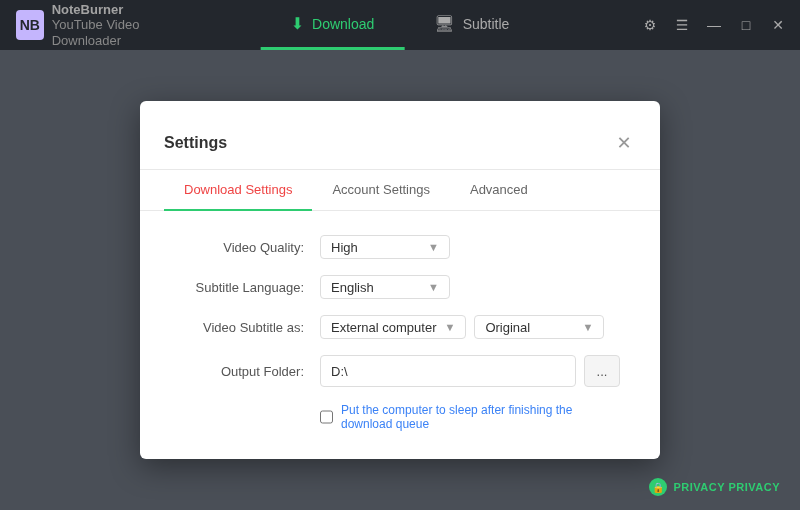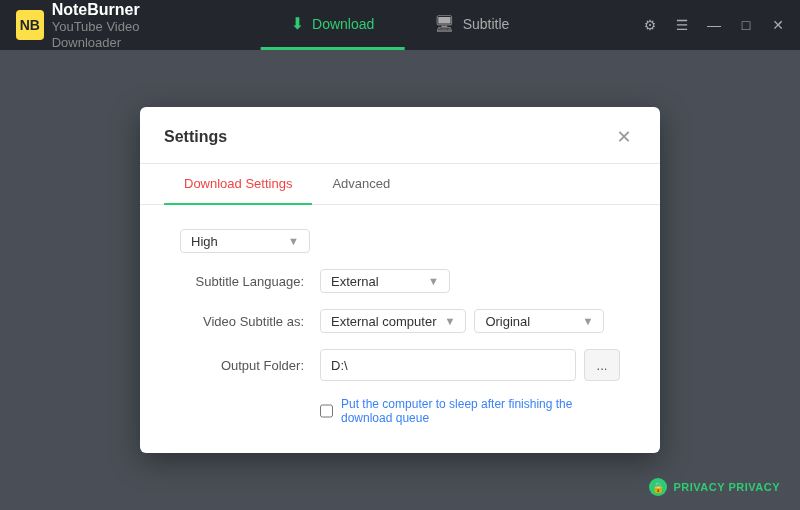--- a/index.html
+++ b/index.html
@@ -25,39 +25,39 @@
     .app-logo {
       display: flex;
       align-items: center;
       padding-left: 16px;
       width: 200px;
     }
 
     .logo-icon {
       width: 30px;
       height: 30px;
-      background: #fde047;
+      background: #c4b5fd;
       border-radius: 4px;
       display: flex;
       align-items: center;
       justify-content: center;
       margin-right: 8px;
       font-size: 14px;
       color: #23272d;
       font-weight: bold;
     }
 
     .app-name {
       display: flex;
       flex-direction: column;
     }
 
     .app-name-main {
-      color: #ffffff;
-      font-size: 16px;
+      color: #a3a3a3;
+      font-size: 13px;
       font-weight: 600;
       line-height: 1.2;
     }
 
     .app-name-sub {
       color: #888;
       font-size: 13px;
       line-height: 1.2;
     }
 
@@ -130,21 +130,21 @@
       background: #ffffff;
       border-radius: 6px;
       box-shadow: 0 8px 30px rgba(0,0,0,0.4);
       overflow: hidden;
     }
 
     .modal-header {
       display: flex;
       align-items: center;
       justify-content: space-between;
-      padding: 18px 24px 14px;
+      padding: 30px 24px 14px;
       border-bottom: 1px solid #e8e8e8;
     }
 
     .modal-title {
       font-size: 16px;
       font-weight: 600;
       color: #333;
     }
 
     .modal-close {
@@ -345,40 +345,44 @@
     <div class="modal-header">
       <span class="modal-title">Settings</span>
       <div class="modal-close">✕</div>
     </div>
 
     <div class="modal-tabs">
       <div class="modal-tab active">
         <span>Download Settings</span>
       </div>
       <div class="modal-tab">
+        <span>Account Settings</span>
+      </div>
+      <div class="modal-tab">
         <span>Advanced</span>
       </div>
     </div>
 
     <div class="modal-content">
 
       <div class="form-row">
+        <div class="form-label">Video Quality:</div>
         <div class="form-control">
           <div class="select-box">
             <span>High</span>
             <span class="chevron">▼</span>
           </div>
         </div>
       </div>
 
       <div class="form-row">
         <div class="form-label">Subtitle Language:</div>
         <div class="form-control">
           <div class="select-box">
-            <span>External</span>
+            <span>English</span>
             <span class="chevron">▼</span>
           </div>
         </div>
       </div>
 
       <div class="form-row">
         <div class="form-label">Video Subtitle as:</div>
         <div class="form-control">
           <div class="select-box">
             <span>External computer</span>

